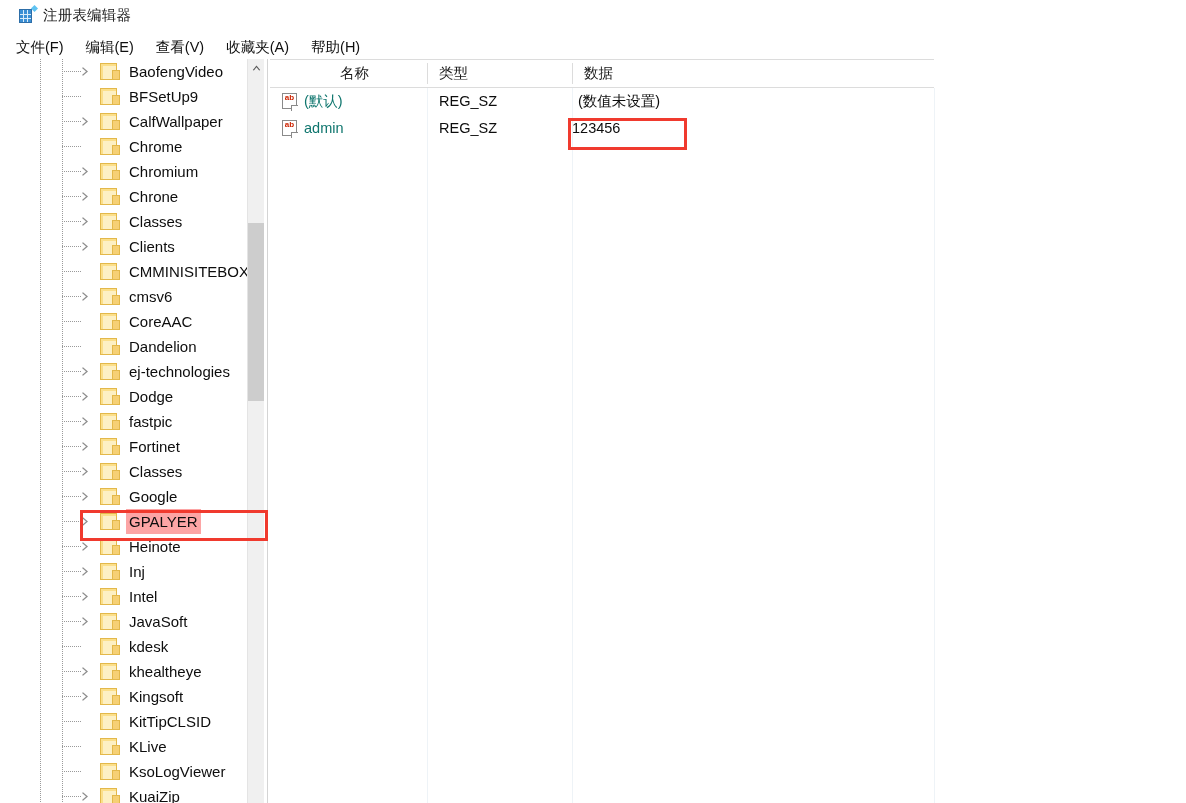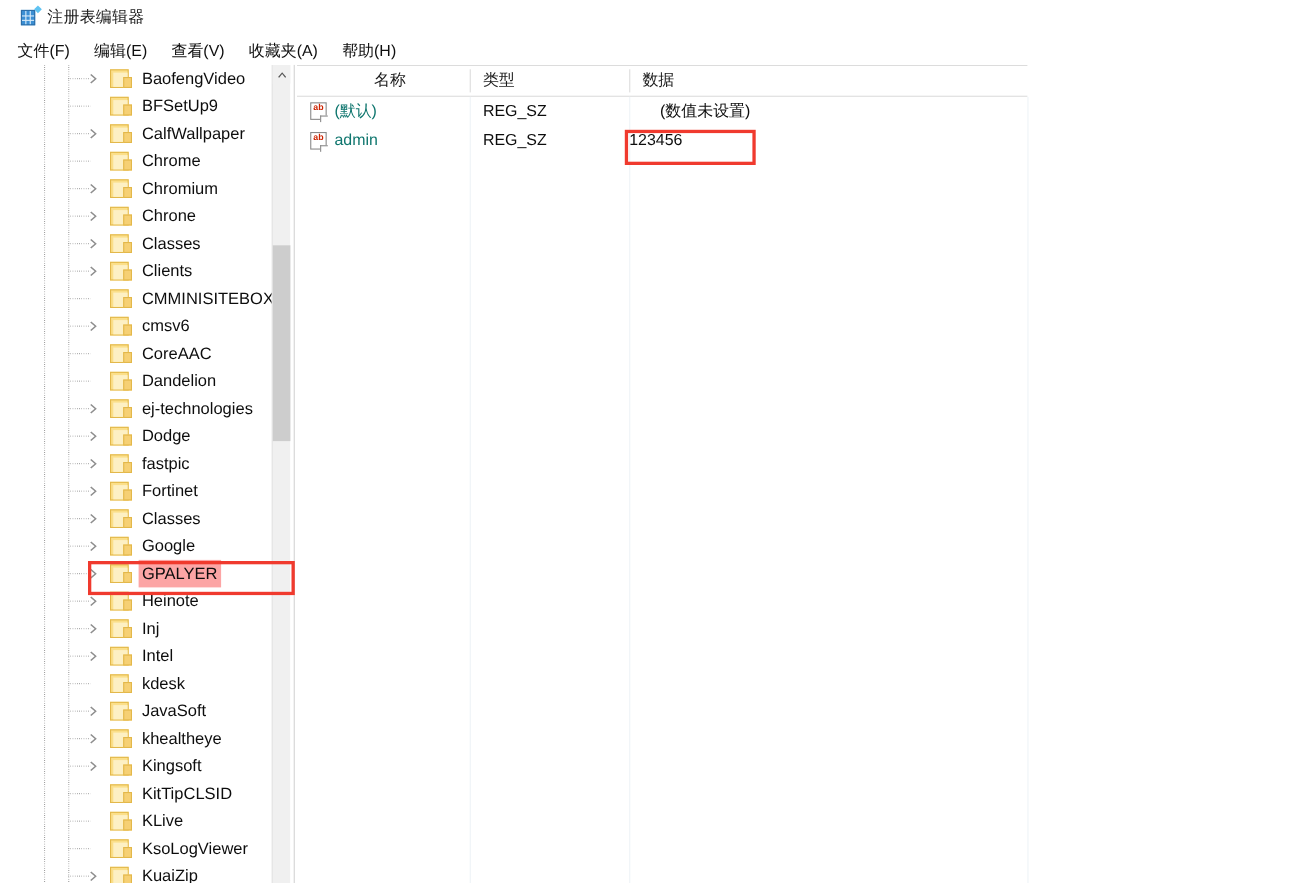--- a/index.html
+++ b/index.html
@@ -58,21 +58,21 @@
   .title-text {
     font-size: 14.5px;
     color: #1a1a1a;
     letter-spacing: 0.2px;
   }
 
   
   .menubar {
     position: absolute; left: 0; top: 33px;
     width: 1052px; height: 26px;
-    display: flex; align-items: center;
+    display: flex; align-items: flex-end;
     background: #ffffff;
   }
   .menu-item {
     font-size: 14.5px;
     color: #0f0f0f;
     padding: 2px 7px;
     margin-right: 8px;
     cursor: default;
     white-space: nowrap;
   }
@@ -618,43 +618,43 @@
           <div class="tw-stub"></div>
           <div class="tw-folder">
             <div class="fold-main">
               <div class="fold-inner"></div>
             </div>
             <div class="fold-tab"></div>
           </div>
           <div class="tw-label">Intel</div>
         </div>
         <div class="tree-row">
+          <div class="tw-chevron">
+            <svg width="11" height="11" viewBox="0 0 11 11">
+              <path d="M3 1.2 L8 5.5 L3 9.8 L2 8.9 L6 5.5 L2 2.1 Z" fill="#8e8e8e"></path>
+            </svg>
+          </div>
+          <div class="tw-stub"></div>
+          <div class="tw-folder">
+            <div class="fold-main">
+              <div class="fold-inner"></div>
+            </div>
+            <div class="fold-tab"></div>
+          </div>
+          <div class="tw-label">JavaSoft</div>
+        </div>
+        <div class="tree-row">
           <div class="tw-stub"></div>
           <div class="tw-folder">
             <div class="fold-main">
               <div class="fold-inner"></div>
             </div>
             <div class="fold-tab"></div>
           </div>
           <div class="tw-label">kdesk</div>
-        </div>
-        <div class="tree-row">
-          <div class="tw-chevron">
-            <svg width="11" height="11" viewBox="0 0 11 11">
-              <path d="M3 1.2 L8 5.5 L3 9.8 L2 8.9 L6 5.5 L2 2.1 Z" fill="#8e8e8e"></path>
-            </svg>
-          </div>
-          <div class="tw-stub"></div>
-          <div class="tw-folder">
-            <div class="fold-main">
-              <div class="fold-inner"></div>
-            </div>
-            <div class="fold-tab"></div>
-          </div>
-          <div class="tw-label">JavaSoft</div>
         </div>
         <div class="tree-row">
           <div class="tw-chevron">
             <svg width="11" height="11" viewBox="0 0 11 11">
               <path d="M3 1.2 L8 5.5 L3 9.8 L2 8.9 L6 5.5 L2 2.1 Z" fill="#8e8e8e"></path>
             </svg>
           </div>
           <div class="tw-stub"></div>
           <div class="tw-folder">
             <div class="fold-main">
@@ -751,21 +751,21 @@
     <div class="list-col-line" style="left:664px;"></div>
     <div class="list-rows" id="list-rows">
         <div class="list-row">
           <div class="ab-icon">
             <div class="ab-page"></div>
             <div class="ab-text">ab</div>
             <div class="ab-fold"></div>
           </div>
           <div class="lr-name">(默认)</div>
           <div class="lr-type" style="left: 157px; padding-left: 12px;">REG_SZ</div>
-          <div class="lr-data" style="left: 314px; padding-left: 16px;">(数值未设置)</div>
+          <div class="lr-data" style="left: 302px; padding-left: 6px;">(数值未设置)</div>
         </div>
         <div class="list-row">
           <div class="ab-icon">
             <div class="ab-page"></div>
             <div class="ab-text">ab</div>
             <div class="ab-fold"></div>
           </div>
           <div class="lr-name">admin</div>
           <div class="lr-type" style="left: 157px; padding-left: 12px;">REG_SZ</div>
           <div class="lr-data" style="left: 302px; ">123456</div>

